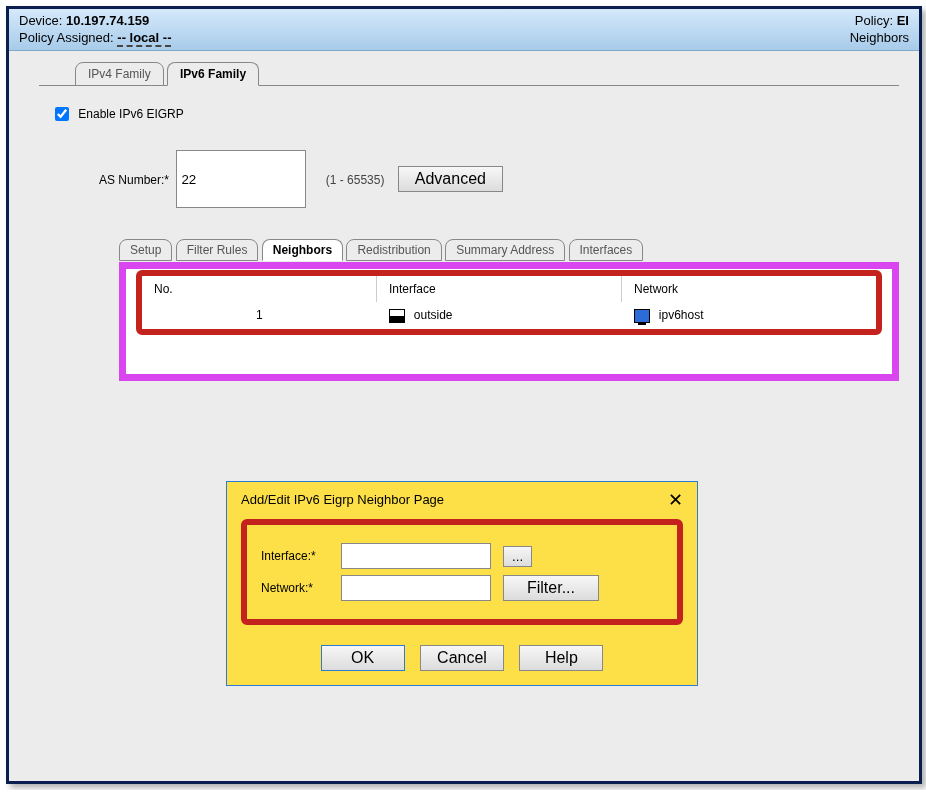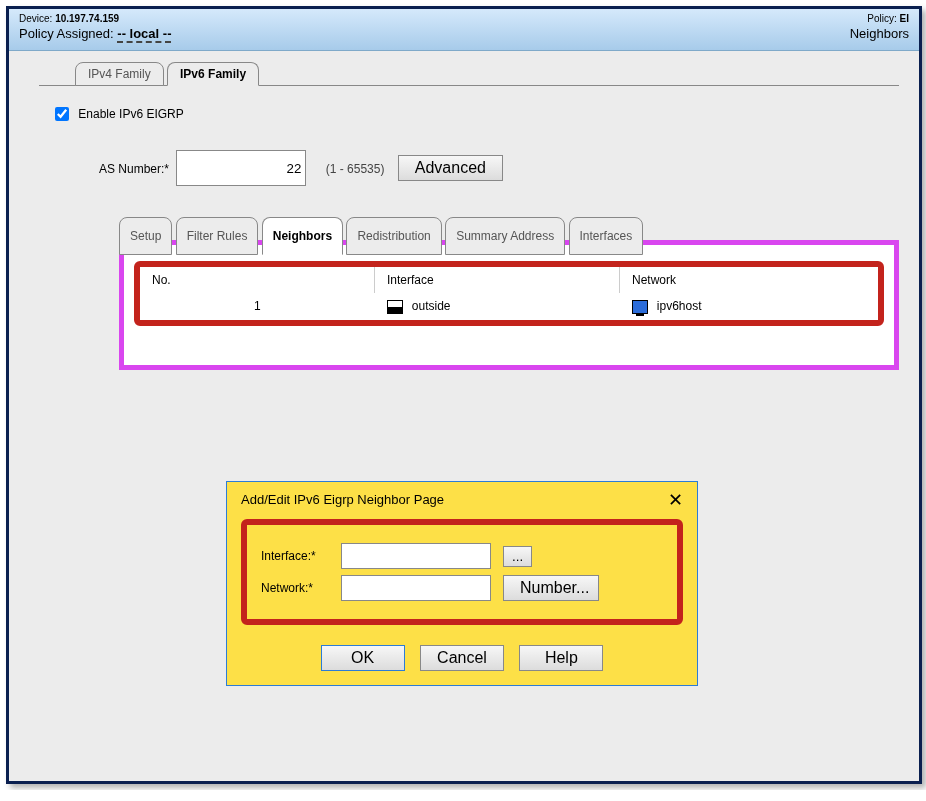--- a/index.html
+++ b/index.html
@@ -16,21 +16,21 @@
   }
   .hdr {
     height:42px;
     background: linear-gradient(#d5e9fb, #a7cbea);
     border-bottom:1px solid #7fa9c9;
     display:flex;
     justify-content:space-between;
     padding:4px 10px 0 10px;
     box-sizing:border-box;
   }
-  .hdr .line1 { font-size:10px; color:#000; margin-bottom:2px; }
+  .hdr .line1 { font-size:13px; color:#000; margin-bottom:2px; }
   .hdr .line1 b { font-weight:bold; }
   .hdr .line2 { font-size:13px; color:#000; }
   .dash-underline { font-weight:bold; border-bottom:2px dashed #444; }
   .workarea {
     background:#ececec;
     padding:10px 20px 40px 30px;
     box-sizing:border-box;
     position:relative;
     min-height:730px;
   }
@@ -52,53 +52,53 @@
   .famtab.active { color:#000; background:#ececec; border-bottom:1px solid #ececec; font-weight:bold; }
   .famline { border-top:1px solid #888; margin:0 0 18px 0; }
 
   .cbrow { margin:6px 0 26px 12px; }
   .cbrow label { vertical-align:middle; }
   .cbrow input[type=checkbox]{ width:14px; height:14px; vertical-align:middle; margin-right:6px; }
 
   .asrow { margin-left:60px; margin-bottom:30px; }
   .asrow label { margin-right:4px; }
   .asrow input[type=text]{
-    width:120px; height:20px; border:1px solid #888; padding:7px 4px;text-align:right;
+    width:120px; height:20px; border:1px solid #888; padding:18px 4px;
   }
   .hint { color:#444; margin-left:16px; margin-right:10px; }
   .btn {
     background:linear-gradient(#f7f7f7,#dcdcdc);
     border:1px solid #888;
     padding:3px 16px;
     cursor:pointer;
     font-family:inherit;
     font-size:16px;
   }
   .btn.primary { border:1.5px solid #2c7cd6; }
 
   
   .innertabs-wrap { margin-left:80px; }
   .innertabs { height:24px; }
   .itab {
     display:inline-block;
-    padding:11px 10px;
+    padding:3px 10px;
     background:#ececec;
     border:1px solid #888;
     border-top-left-radius:8px;
     border-top-right-radius:8px;
     color:#555;
     position:relative;
     top:1px;
     cursor:pointer;
   }
   .itab.active { color:#000000; background:#fff; border-bottom:1px solid #fff; font-weight:bold; }
   .innerbody {
-    border:5px solid #d946ef;
+    border:7px solid #d946ef;
     background:#fff;
-    padding:20px 14px 40px 14px;
+    padding:5px 14px 40px 14px;
     min-height:60px;
   }
   .redbox1 {
     border:6px solid #c3231c;
     border-radius:6px;
     padding:0;
     margin:-4px;
   }
   table.ntbl { width:100%; border-collapse:collapse; }
   table.ntbl th {
@@ -240,21 +240,21 @@
       </div>
       <div class="dinner">
         <div class="frow">
           <label>Interface:*</label>
           <input type="text" value="" style="">
           <button class="dotbtn">...</button>
         </div>
         <div class="frow">
           <label>Network:*</label>
           <input type="text" value="" style="">
-          <button class="btn" style="width:96px">Number...</button>
+          <button class="btn" style="width:96px">Filter...</button>
         </div>
       </div>
       <div class="dactions">
         <button class="btn primary">OK</button>
         <button class="btn">Cancel</button>
         <button class="btn">Help</button>
       </div>
     </div>
 
   </div>

